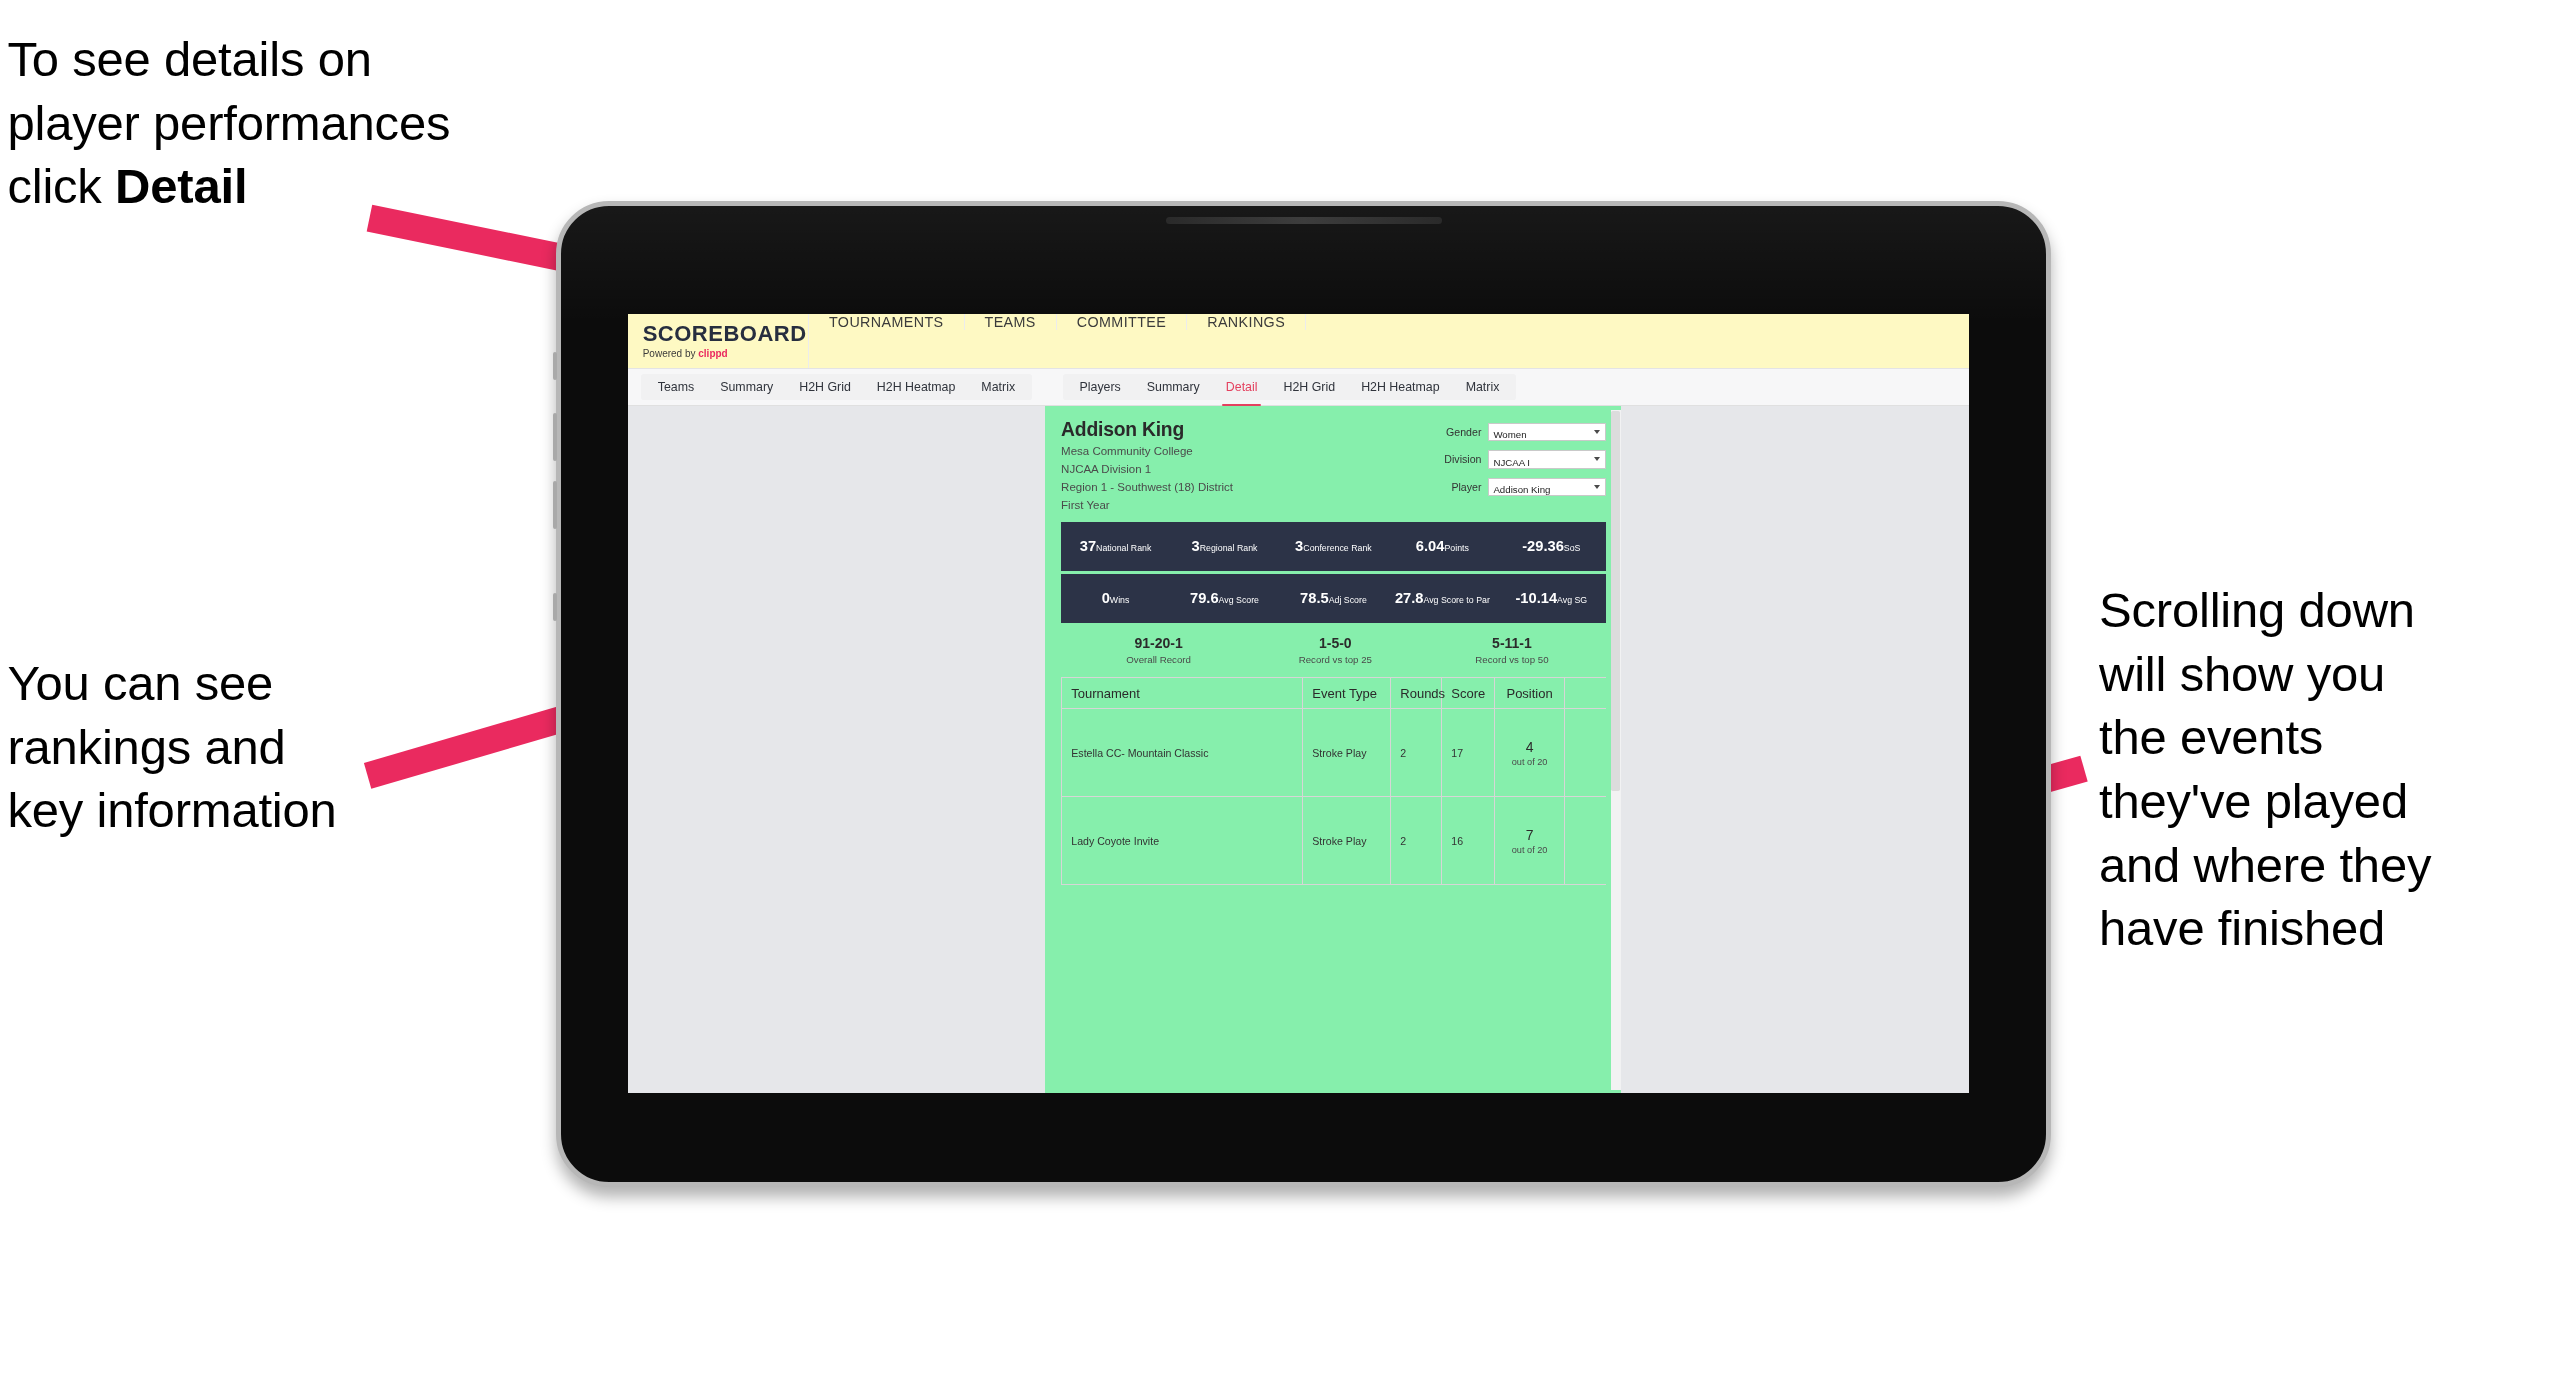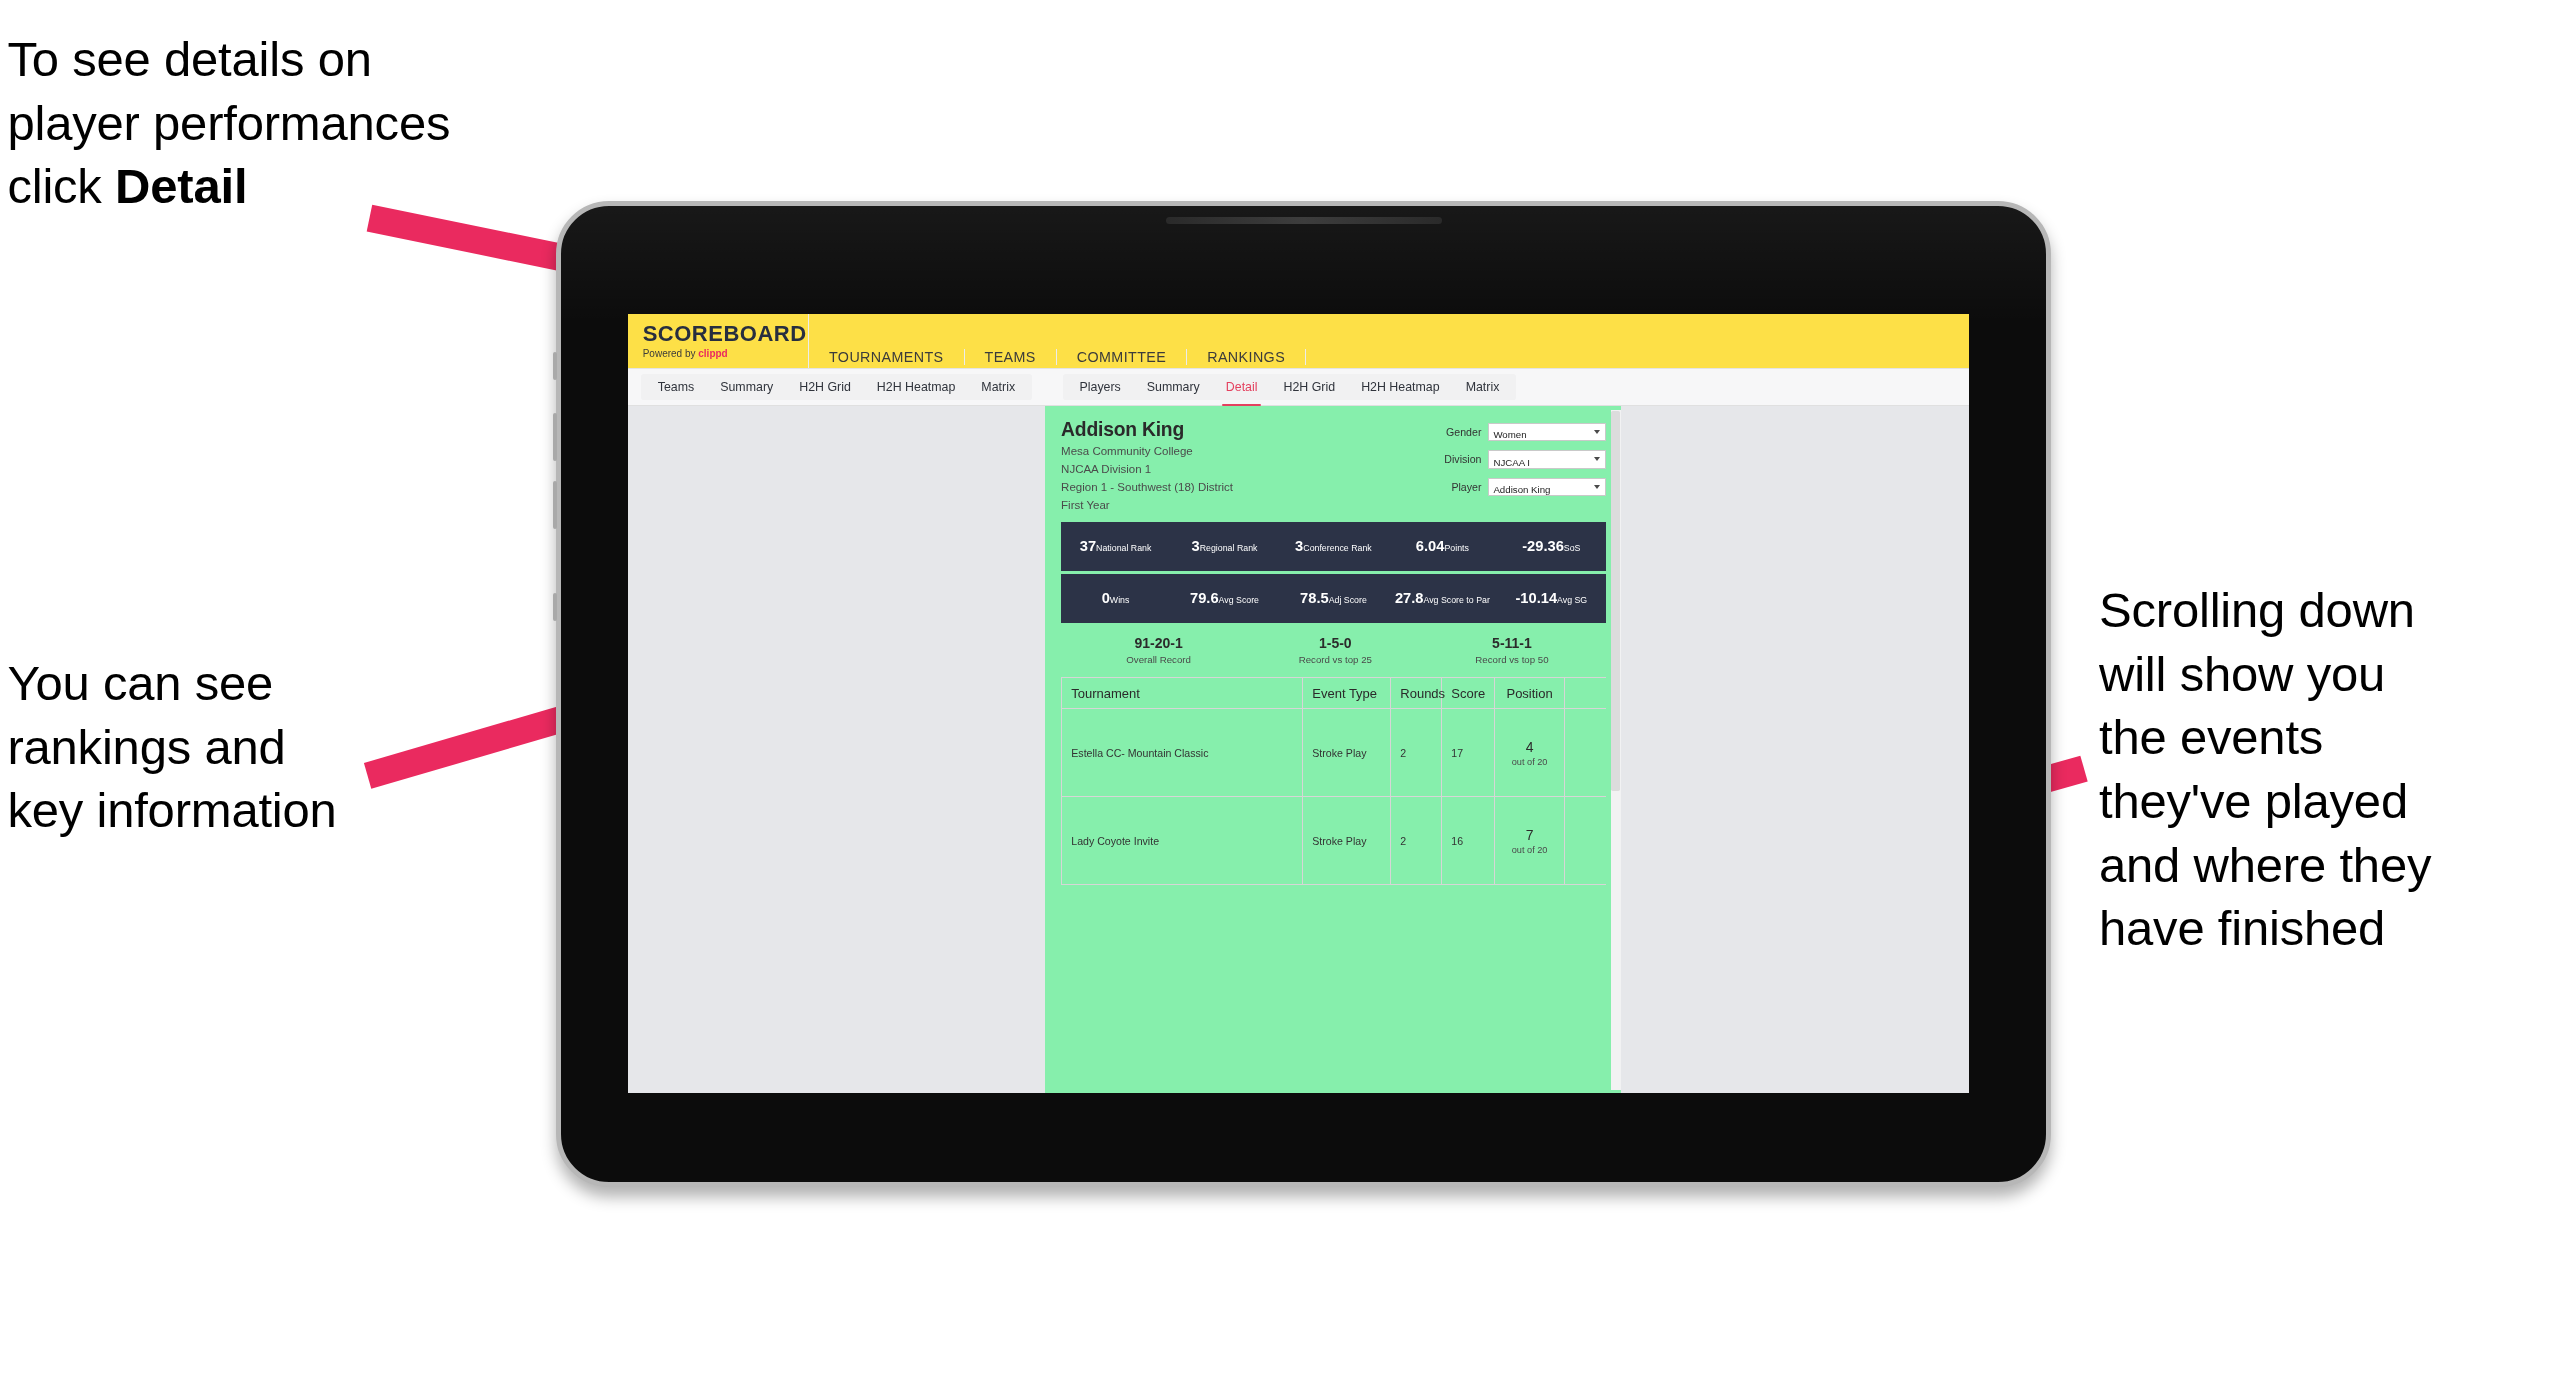--- a/index.html
+++ b/index.html
@@ -62,35 +62,35 @@
   .screen {
     position: absolute;
     left: 67px; top: 108px;
     width: 1341px; height: 779px;
     background: #ffffff;
     overflow: hidden;
   }
 
   
   .brandbar {
-    height: 55px; background: #fde047; display: flex; align-items: stretch;
+    height: 55px; background: #fef9c3; display: flex; align-items: stretch;
     border-bottom: 0.9px solid #e4e4e4;
   }
   .brand {
     width: 181px; display: flex; flex-direction: column; justify-content: center;
     padding-left: 14.7px; border-right: 0.9px solid #ececec;
   }
   .brand-title {
     font-size: 22px; font-weight: 800; letter-spacing: 0.5px;
     color: #272e3f; font-family: "Liberation Sans", sans-serif;
     line-height: 1;
   }
   .brand-sub { font-size: 10px; color: #3b3b3b; margin-top: 2.8px; }
   .brand-sub .pink { color: #ea2a5f; font-weight: 700; }
-  .topnav { display: flex; align-items: center; margin-top: 32px; }
+  .topnav { display: flex; align-items: flex-start; }
   .topnav-item {
     display: flex; align-items: center; padding: 0 20px;
     font-size: 14.3px; color: #3b3b3b; letter-spacing: 0.4px;
     border-right: 0.9px solid #ececec;
     cursor: pointer; white-space: nowrap;
   }
 
   
   .tabbar {
     height: 37px; background: #f7f7f8;

